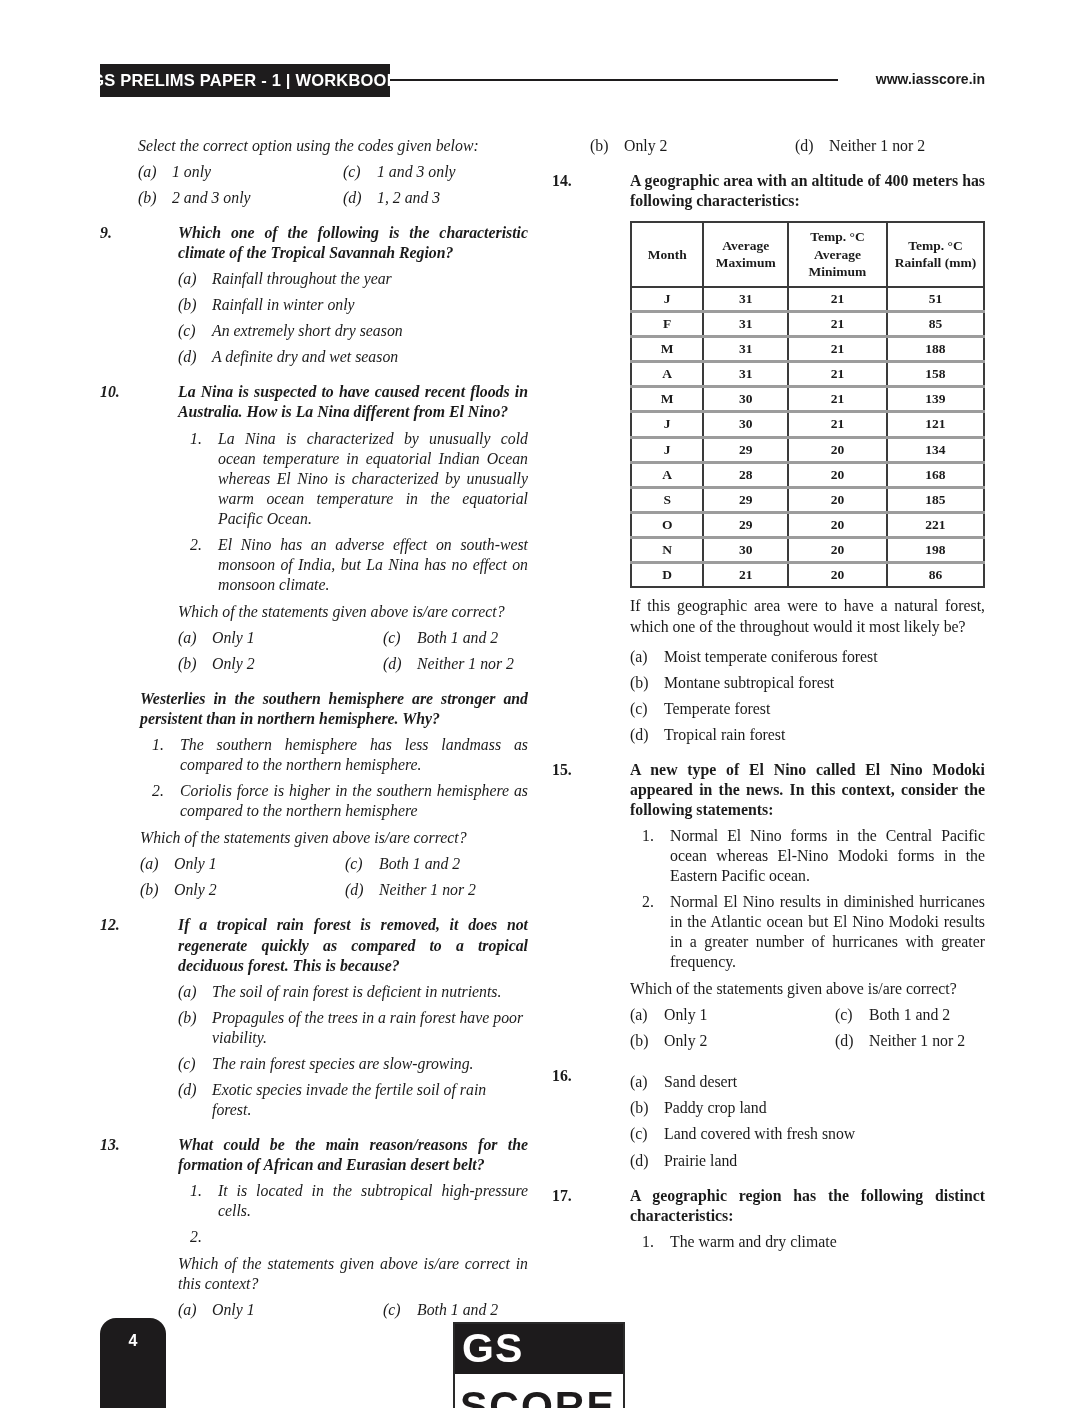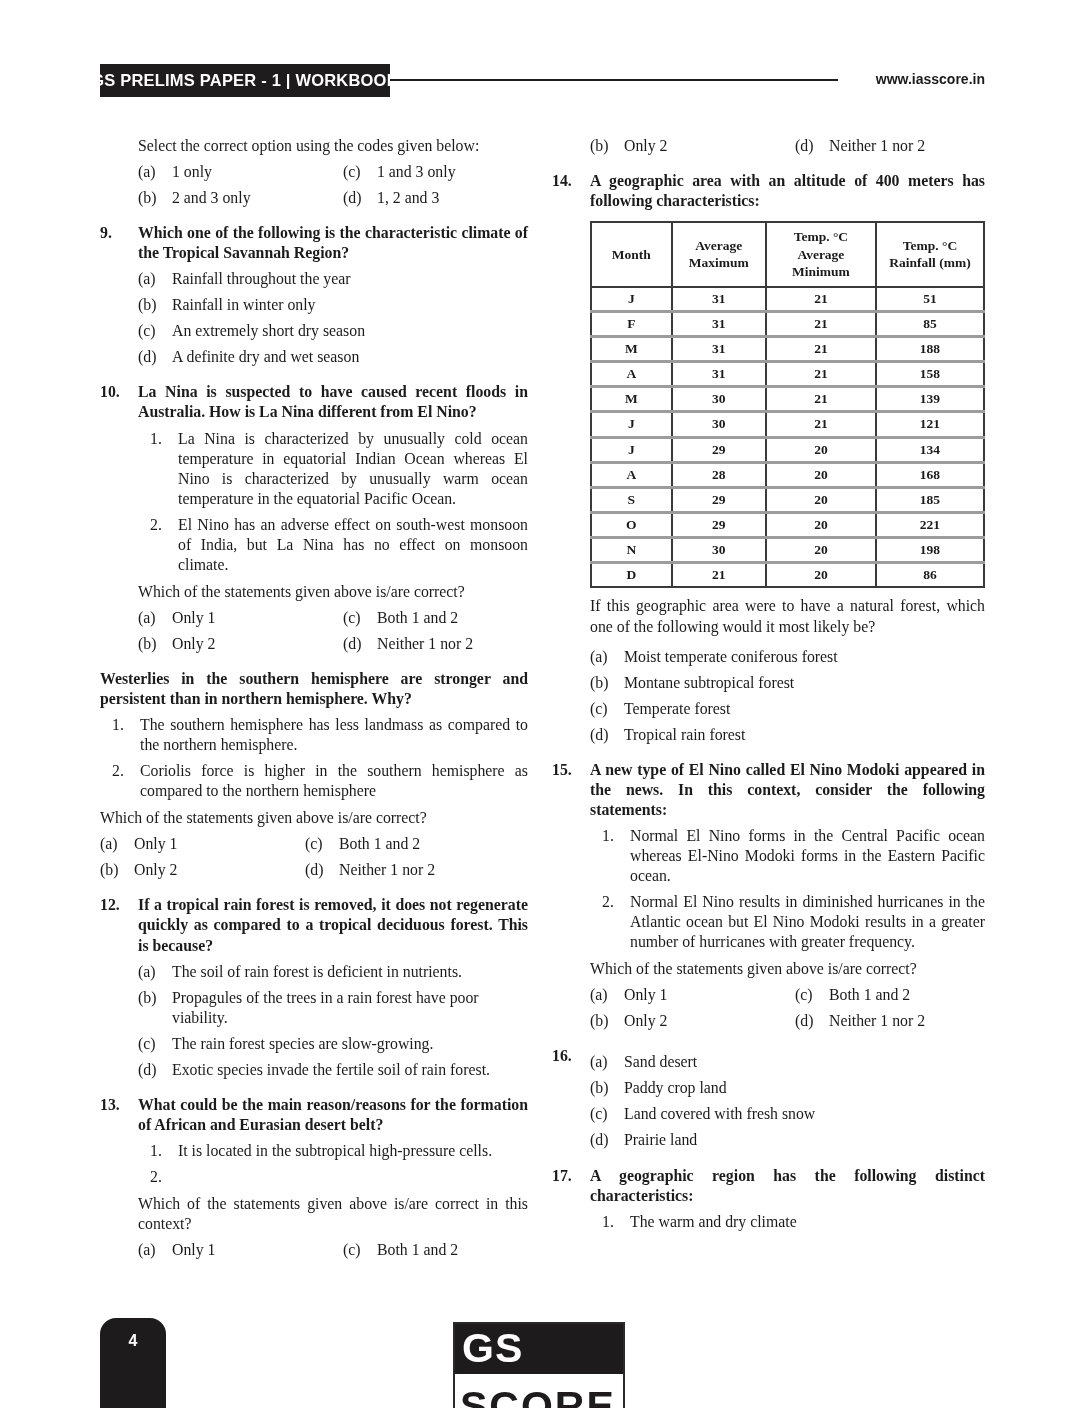--- a/index.html
+++ b/index.html
@@ -24,26 +24,26 @@
   .header-site {
     position:absolute; top:71px; right:103px;
     font-family:"Liberation Sans", sans-serif; font-weight:bold;
     font-size:14px; color:#1b1b1b;
   }
   
   .col {
     position:absolute; top:136px;
     font-size:15.8px; line-height:1.27;
   }
-  .col-left  { left:100px; width:428px; }
+  .col-left  { left:100px; width:428px;font-style:italic; }
   .col-right { left:552px; width:433px; }
 
   .q { display:flex; margin-bottom:15px; }
   .qnum { width:38px; flex:none; font-weight:bold; }
-  .qbody { flex:1; min-width:0; }
+  .qbody { flex:1; min-width:0;margin-left:40px; }
   .cont-body { margin-left:38px; }
   .stem { font-weight:bold; text-align:justify; }
   .lead { text-align:justify; }
 
   .opt-row-full { display:flex; margin-top:6px; }
   .olabel { width:34px; flex:none; }
   .otext { flex:1; }
 
   .grid-row { display:flex; margin-top:6px; }
   .grid-cell { display:flex; }
@@ -385,21 +385,21 @@
               <td>198</td>
             </tr>
             <tr>
               <td>D</td>
               <td>21</td>
               <td>20</td>
               <td>86</td>
             </tr>
           </tbody>
       </table>
-      <div class="followup" style="margin-top:0">If this geographic area were to have a natural forest, which one of the following would it most likely be?</div>
+      <div class="followup" style="margin-top:0">If this geographic area were to have a natural forest, which one of the throughout would it most likely be?</div>
       <div class="opt-row-full" style="margin-top:10px">
           <span class="olabel">(a)</span>
           <span class="otext">Moist temperate coniferous forest</span>
         </div>
       <div class="opt-row-full">
           <span class="olabel">(b)</span>
           <span class="otext">Montane subtropical forest</span>
         </div>
       <div class="opt-row-full">
           <span class="olabel">(c)</span>

